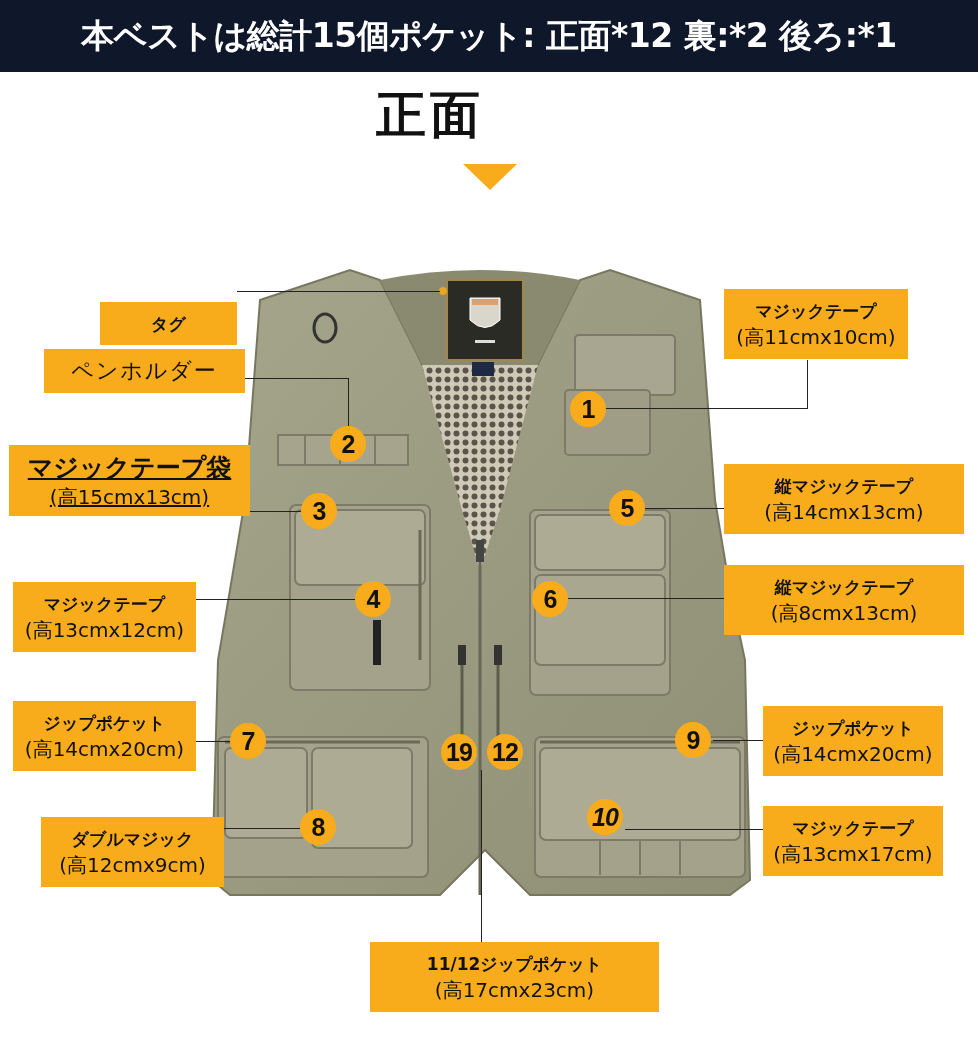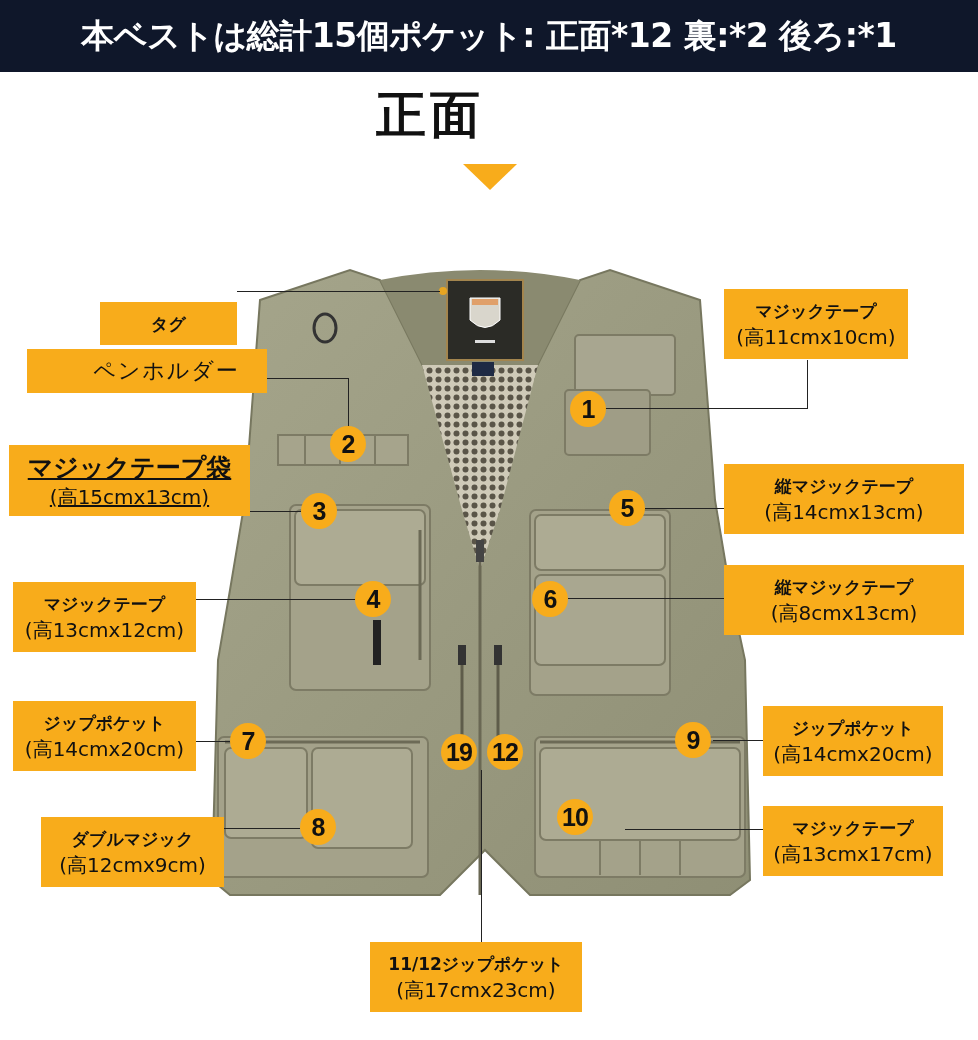--- a/index.html
+++ b/index.html
@@ -111,21 +111,21 @@
 <div class="line" style="left:807px;top:360px;width:1px;height:49px;"></div>
 <div class="line" style="left:645px;top:508px;width:80px;height:1px;"></div>
 <div class="line" style="left:568px;top:598px;width:157px;height:1px;"></div>
 <div class="line" style="left:713px;top:740px;width:50px;height:1px;"></div>
 <div class="line" style="left:625px;top:829px;width:138px;height:1px;"></div>
 <div class="line" style="left:481px;top:770px;width:1px;height:172px;"></div>
 
 <div class="label" style="left:100px;top:269px;width:137px;height:43px;margin-top:33px;">
   <span class="t">タグ</span>
 </div>
-<div class="label" style="left:27px;top:349px;width:201px;height:44px;padding-left:39px;">
+<div class="label" style="left:44px;top:349px;width:201px;height:44px;">
   <span class="t thin">ペンホルダー</span>
 </div>
 <div class="label" style="left:9px;top:445px;width:241px;height:71px;text-decoration:underline;">
   <span class="t big">マジックテープ袋</span>
   <span class="d">(高15cmx13cm)</span>
 </div>
 <div class="label" style="left:13px;top:582px;width:183px;height:70px;">
   <span class="t">マジックテープ</span>
   <span class="d">(高13cmx12cm)</span>
 </div>
@@ -152,29 +152,29 @@
 </div>
 <div class="label" style="left:763px;top:706px;width:180px;height:70px;">
   <span class="t">ジップポケット</span>
   <span class="d">(高14cmx20cm)</span>
 </div>
 <div class="label" style="left:763px;top:806px;width:180px;height:70px;">
   <span class="t">マジックテープ</span>
   <span class="d">(高13cmx17cm)</span>
 </div>
 
-<div class="label" style="left:370px;top:942px;width:212px;height:70px;">
+<div class="label" style="left:370px;top:942px;width:289px;height:70px;">
   <span class="t">11/12ジップポケット</span>
   <span class="d">(高17cmx23cm)</span>
 </div>
 
 <div class="num" style="left:570px;top:391px;">1</div>
 <div class="num" style="left:330px;top:426px;">2</div>
 <div class="num" style="left:301px;top:493px;">3</div>
 <div class="num" style="left:355px;top:581px;">4</div>
 <div class="num" style="left:609px;top:490px;">5</div>
 <div class="num" style="left:532px;top:581px;">6</div>
 <div class="num" style="left:230px;top:723px;">7</div>
 <div class="num" style="left:300px;top:809px;">8</div>
 <div class="num" style="left:675px;top:722px;">9</div>
-<div class="num" style="left:557px;top:799px;">10</div>
+<div class="num" style="left:587px;top:799px;font-style:italic;">10</div>
 <div class="num" style="left:441px;top:734px;">19</div>
 <div class="num" style="left:487px;top:734px;">12</div>
 
 </body></html>

